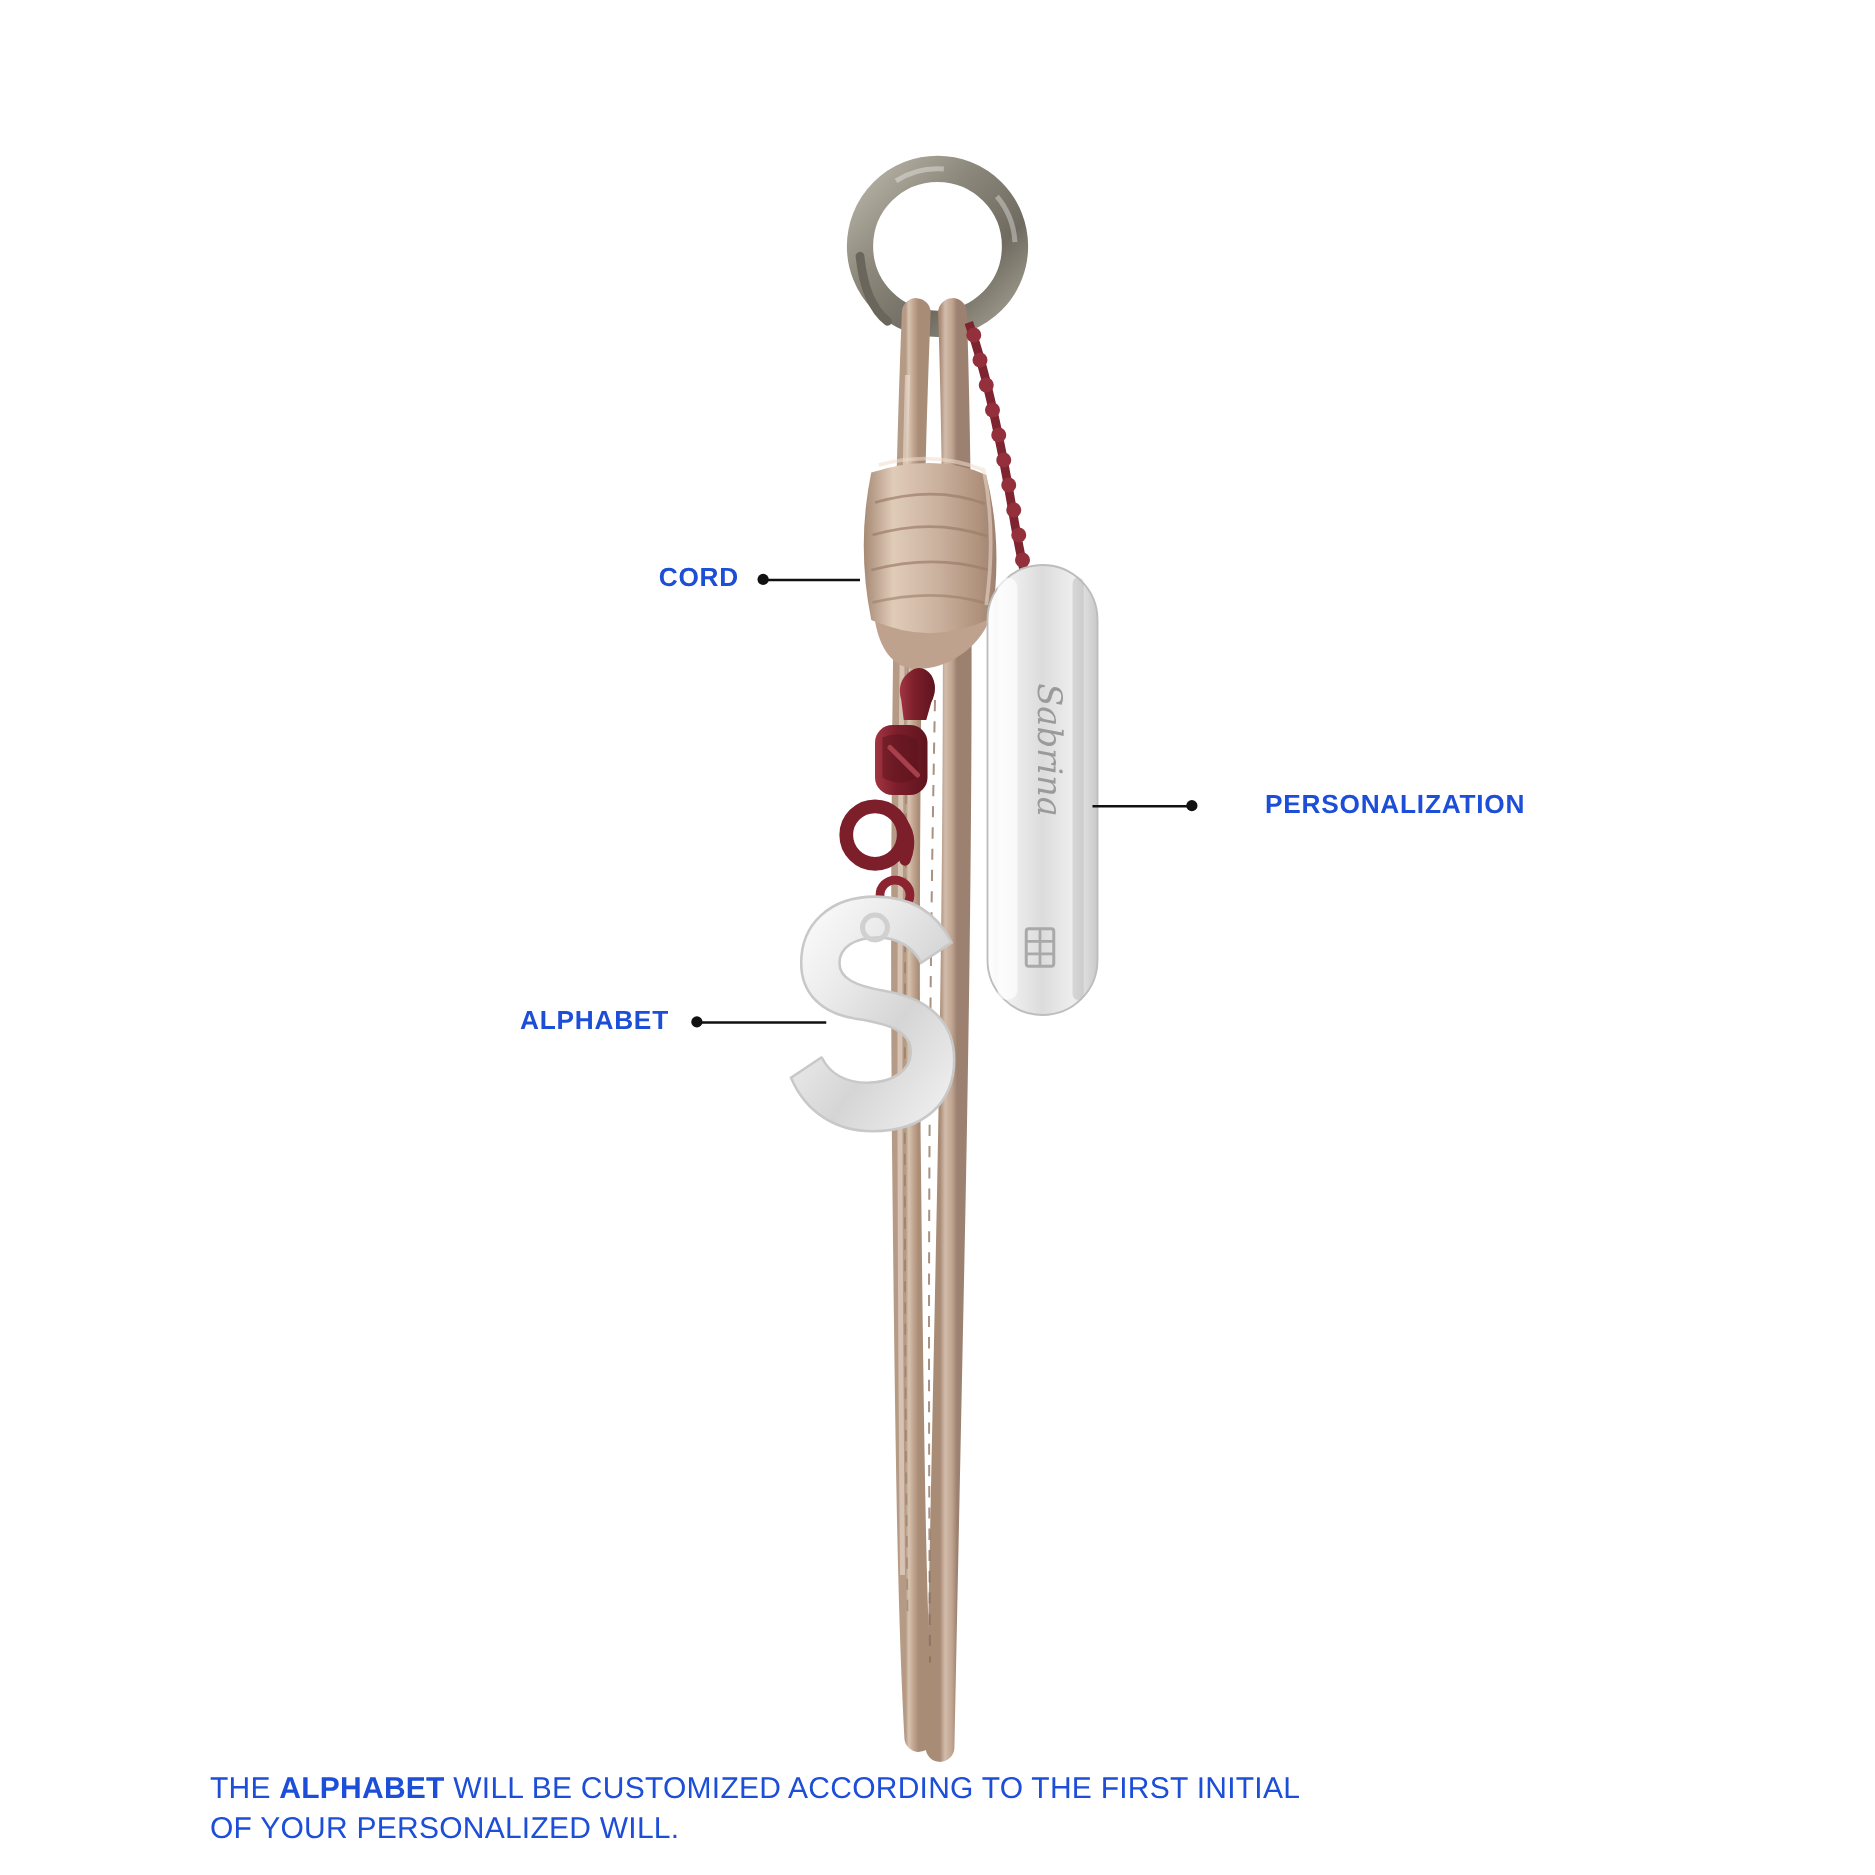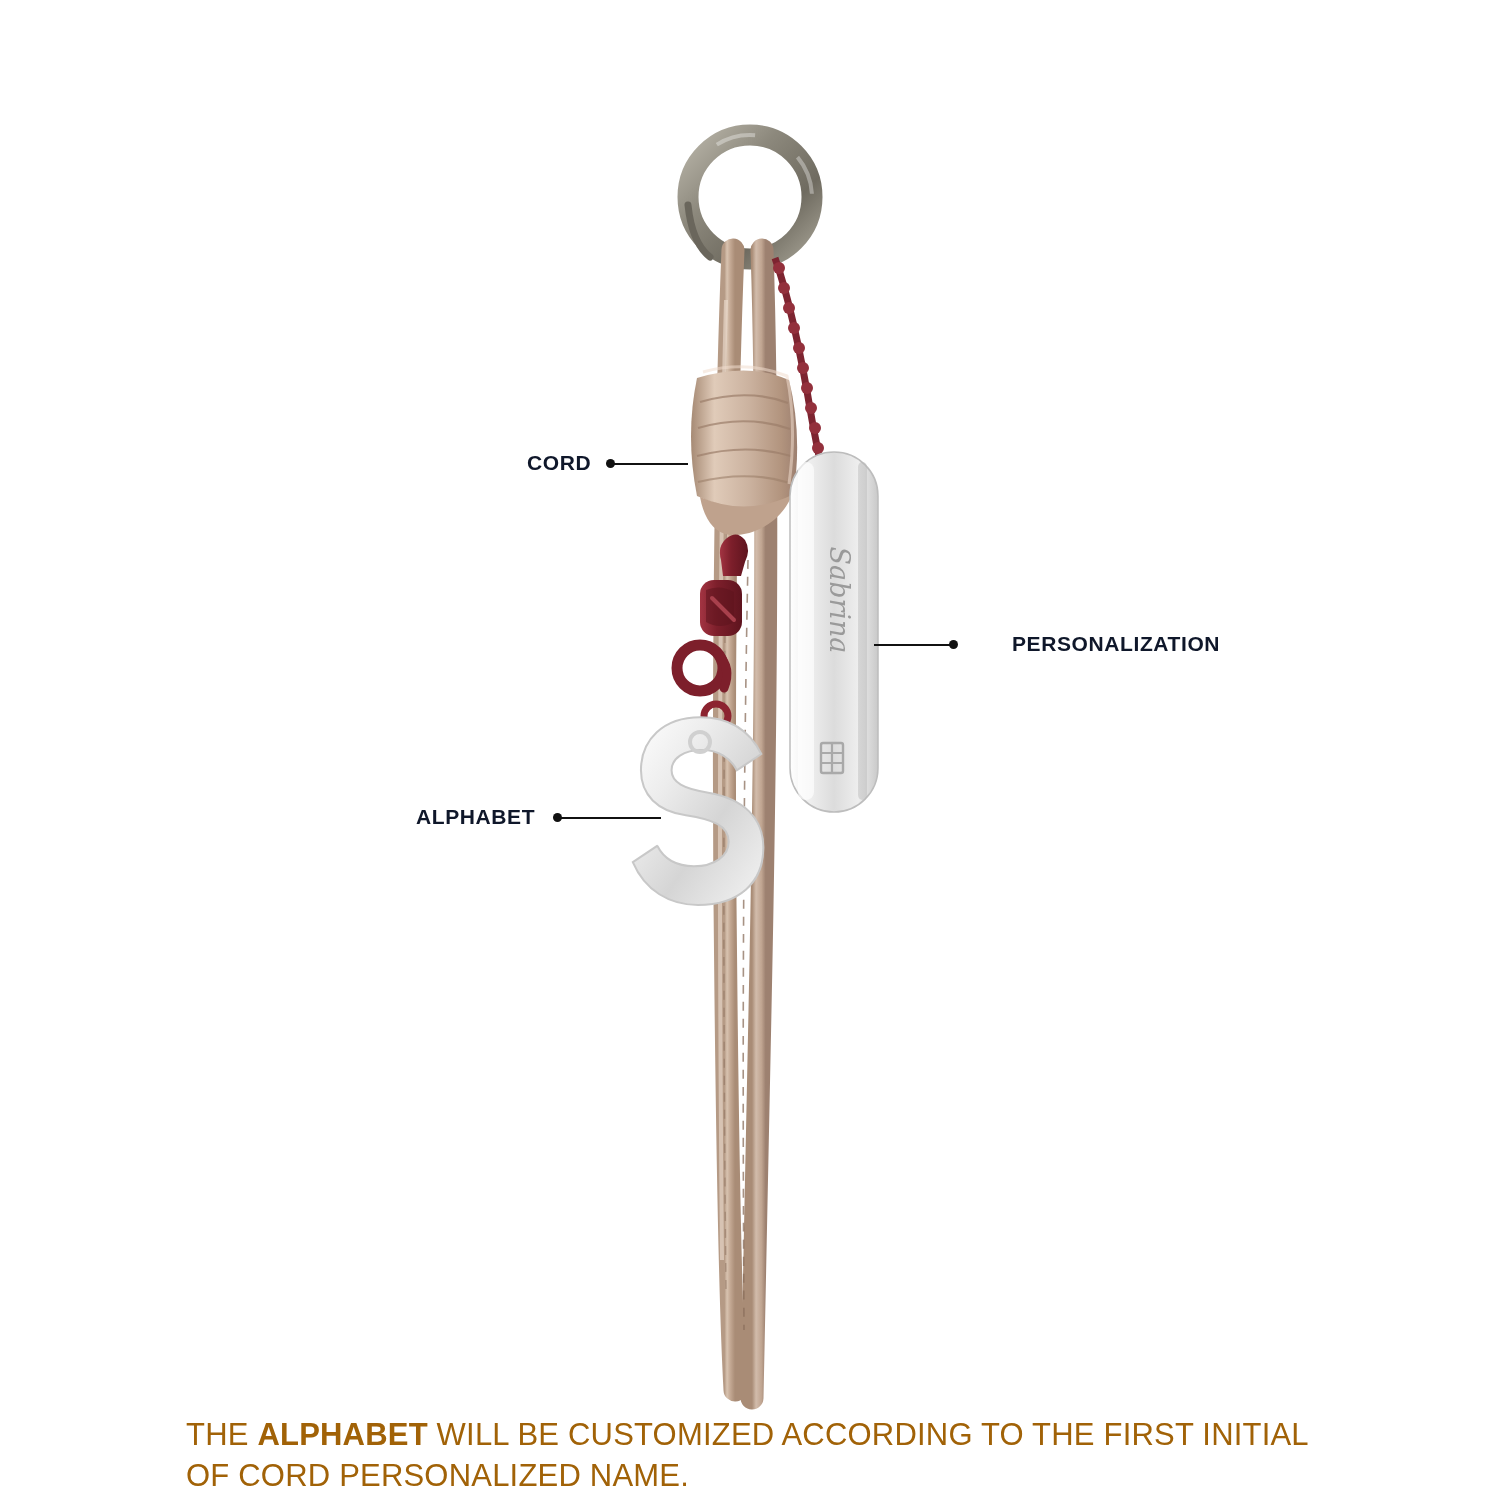--- a/index.html
+++ b/index.html
@@ -30,21 +30,21 @@
     height: 1500px;
     pointer-events: none;
   }
 
   
   .callout-label {
     position: absolute;
     font-size: 21px;
     font-weight: bold;
     letter-spacing: 0.6px;
-    color: #0f172a;
+    color: #1d4ed8;
     white-space: nowrap;
     line-height: 1;
   }
   .callout-cord  { left: 527px; top: 452px; }
   .callout-alpha { left: 416px; top: 806px; }
   .callout-pers  { left: 1012px; top: 633px; }
 
   .leader {
     position: absolute;
     height: 2px;
@@ -66,26 +66,26 @@
   .leader-alpha     { left: 561px; top: 817px; width: 100px; }
   .leader-alpha-dot { left: 553px; top: 813px; }
 
   
   .leader-pers      { left: 874px; top: 644px; width: 82px; }
   .leader-pers-dot  { left: 949px; top: 640px; }
 
   
   .caption {
     position: absolute;
-    left: 186px;
+    left: 168px;
     top: 1415px;
     width: 1180px;
-    font-size: 31px;
+    font-size: 24px;
     line-height: 1.32;
-    color: #a16207;
+    color: #1d4ed8;
     letter-spacing: 0.2px;
   }
   .caption b { font-weight: bold; }
 </style>
 </head>
 <body>
 
 <div id="stage">
 
   <svg class="product" viewBox="0 0 1500 1500">
@@ -219,16 +219,16 @@
   <div class="callout-label callout-alpha">ALPHABET</div>
   <div class="leader leader-alpha"></div>
   <div class="leader-dot leader-alpha-dot"></div>
 
   <div class="callout-label callout-pers">PERSONALIZATION</div>
   <div class="leader leader-pers"></div>
   <div class="leader-dot leader-pers-dot"></div>
 
   <div class="caption">
     <span>THE </span><b>ALPHABET</b><span> WILL BE CUSTOMIZED ACCORDING TO THE FIRST INITIAL</span><br>
-    <span>OF CORD PERSONALIZED NAME.</span>
+    <span>OF YOUR PERSONALIZED WILL.</span>
   </div>
 
 </div>
 
 </body></html>

